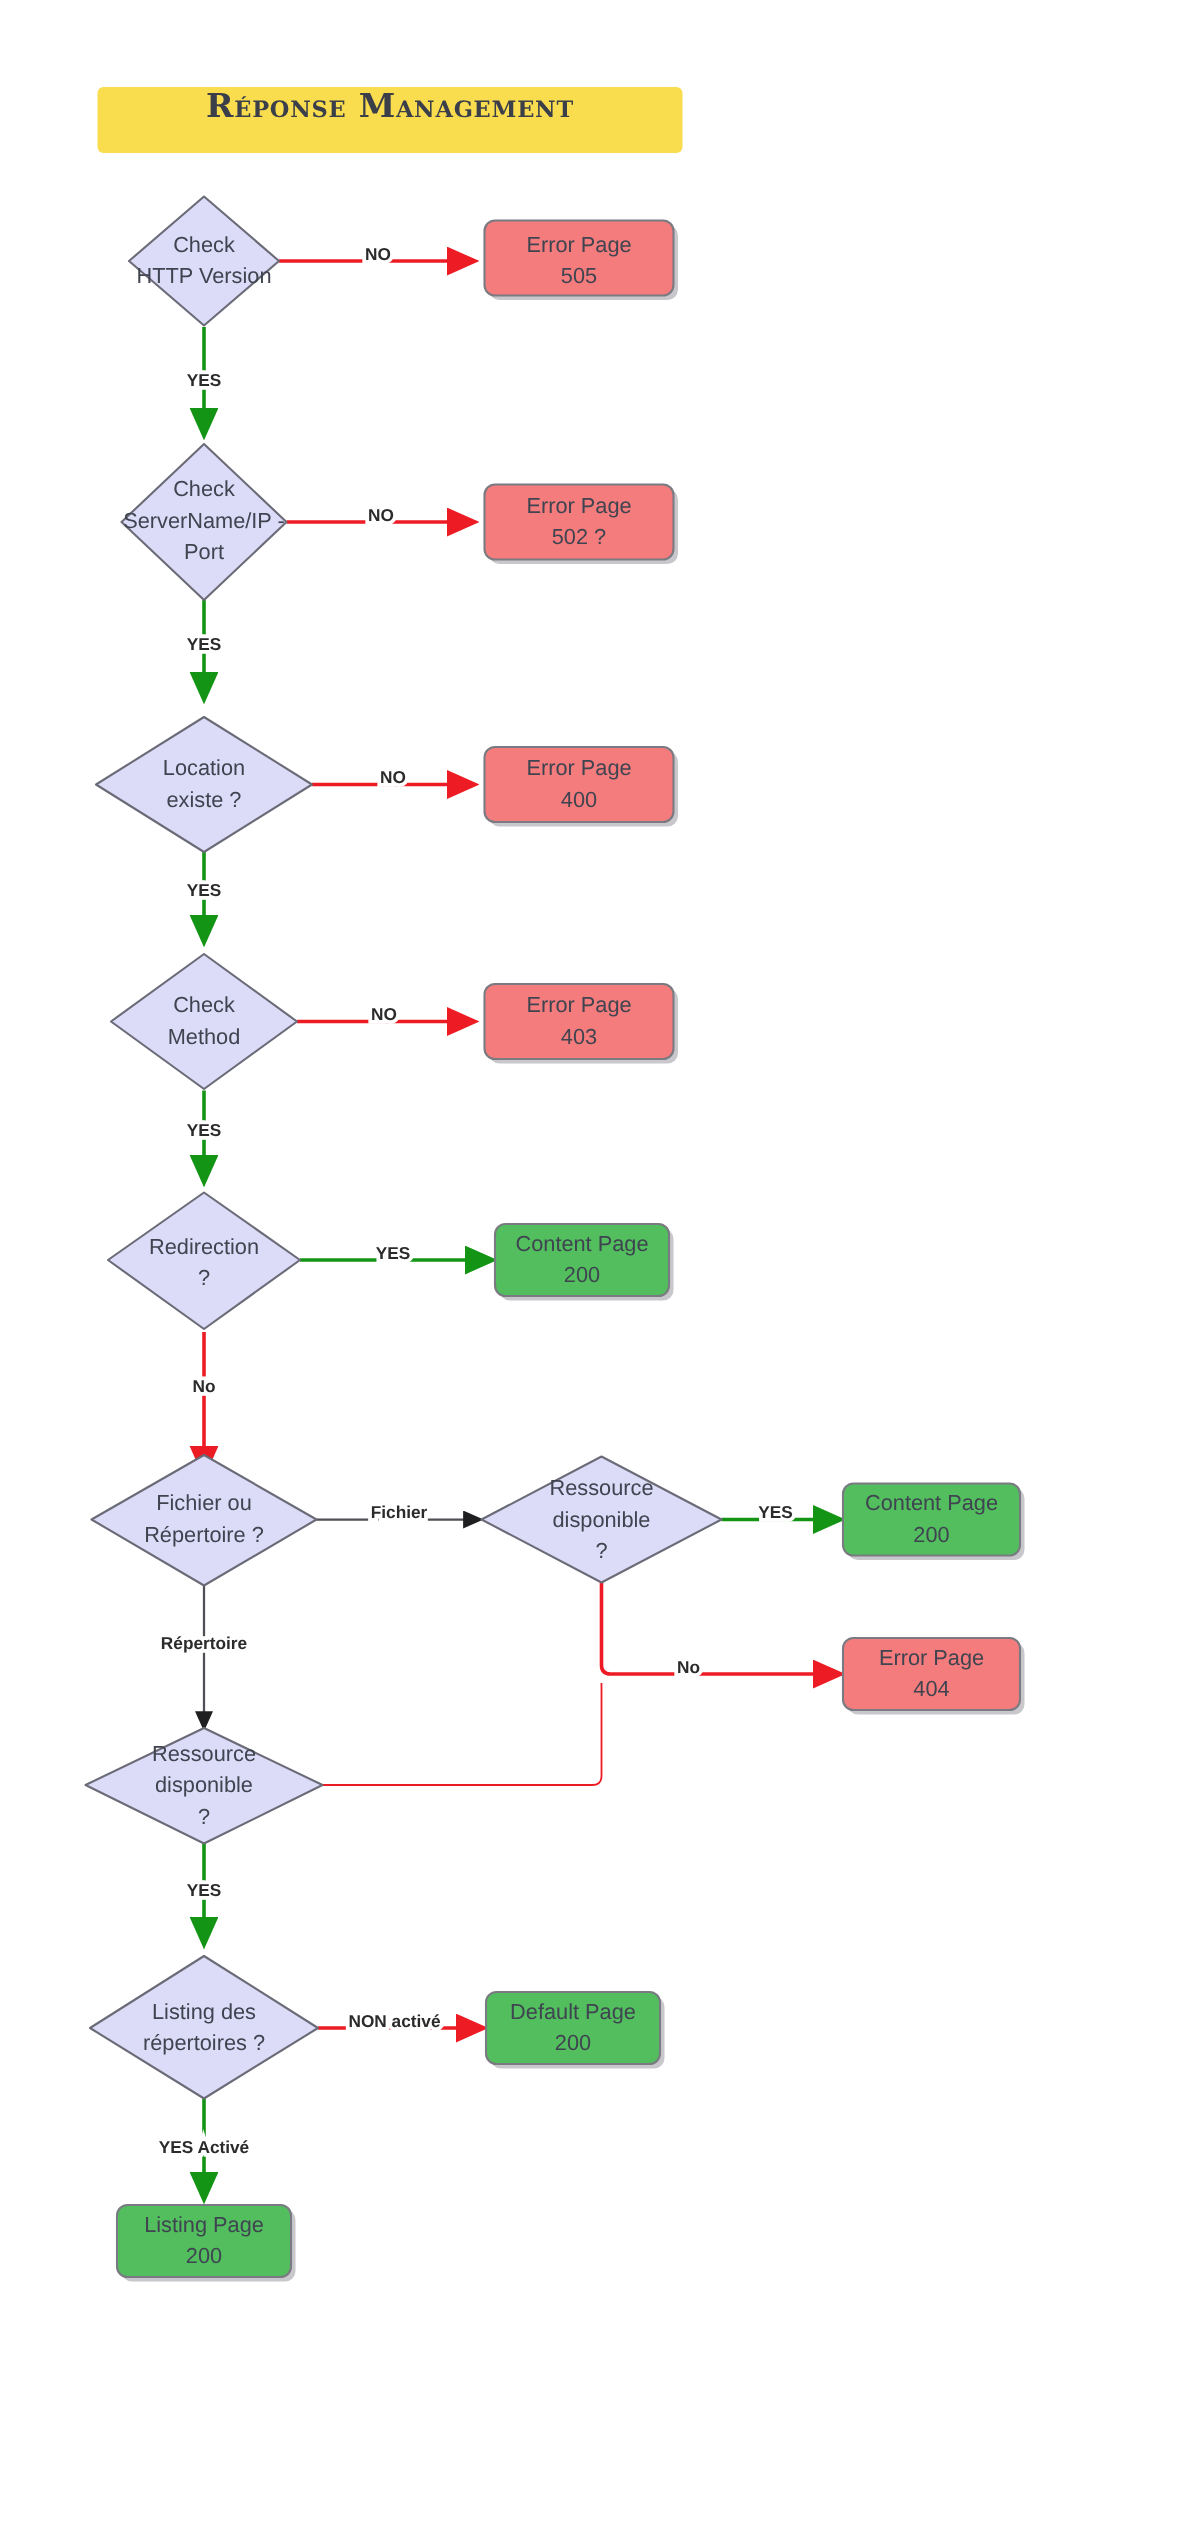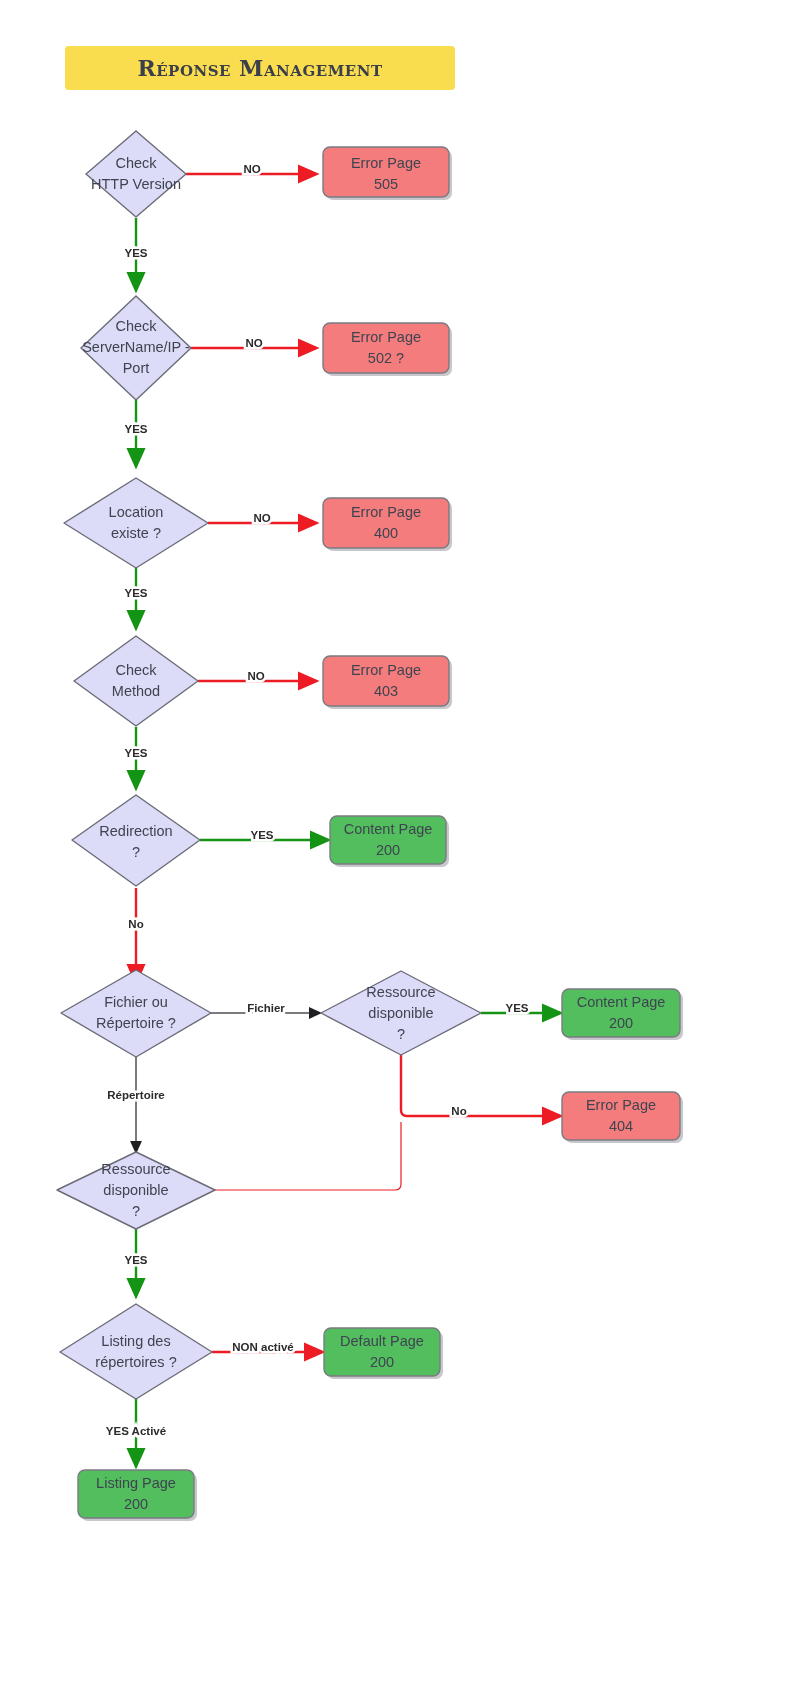--- a/index.html
+++ b/index.html
@@ -21,27 +21,27 @@
   svg#flow {
     position: absolute;
     left: 0;
     top: 0;
     width: 786px;
     height: 1693px;
   }
   .title-banner {
     position: absolute;
     left: 65px;
-    top: 46px;
+    top: 58px;
     width: 390px;
     height: 44px;
     background: #FADD4E;
     border-radius: 4px;
     display: flex;
-    align-items: center;
+    align-items: flex-start;
     justify-content: center;
   }
   .title-text {
     font-family: "DejaVu Serif", serif;
     font-weight: bold;
     font-size: 22px;
     letter-spacing: 0.5px;
     color: #3b3f4a;
     font-variant: small-caps;
     text-transform: none;

